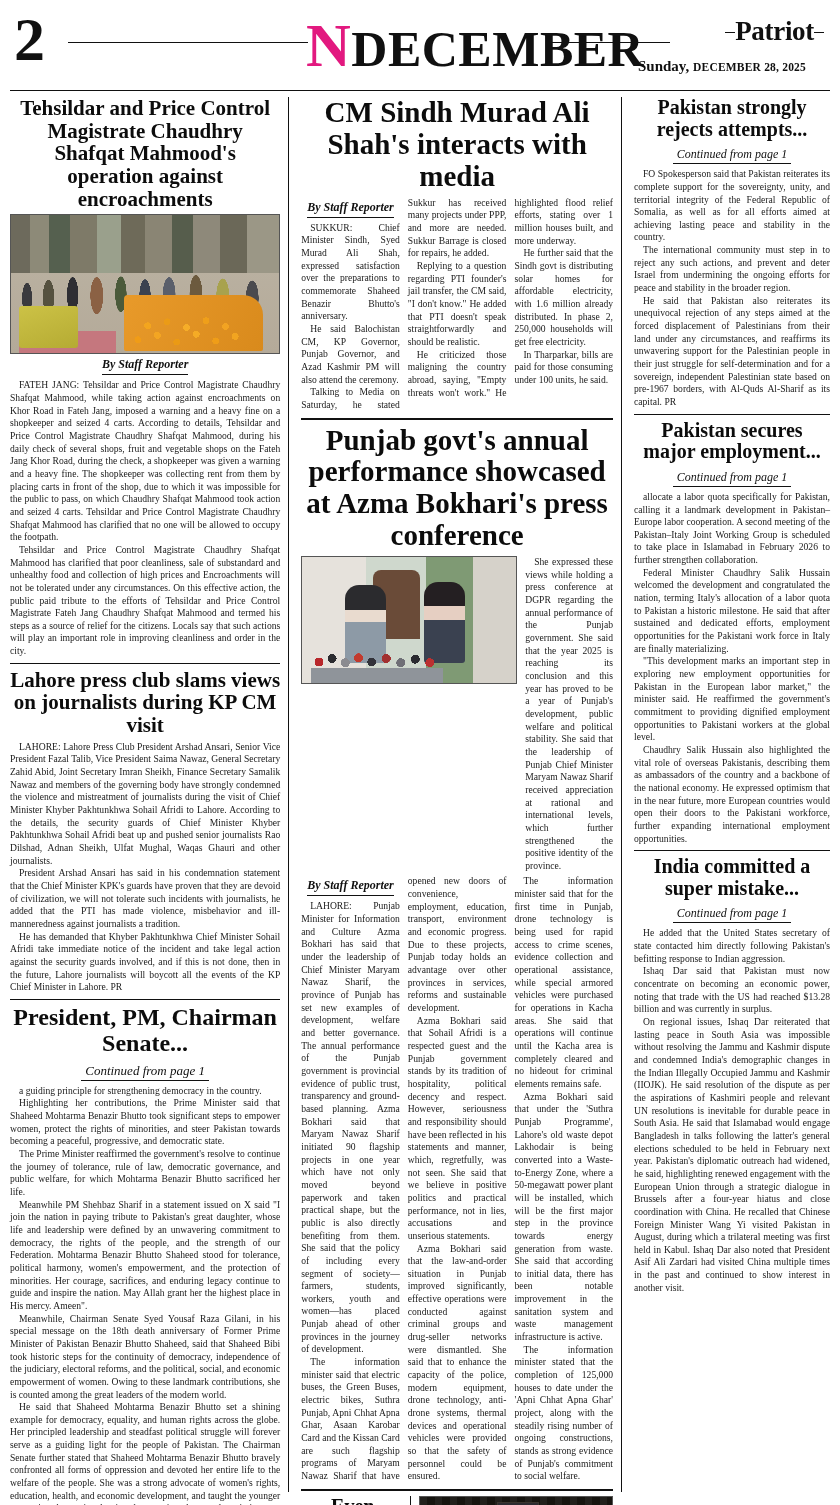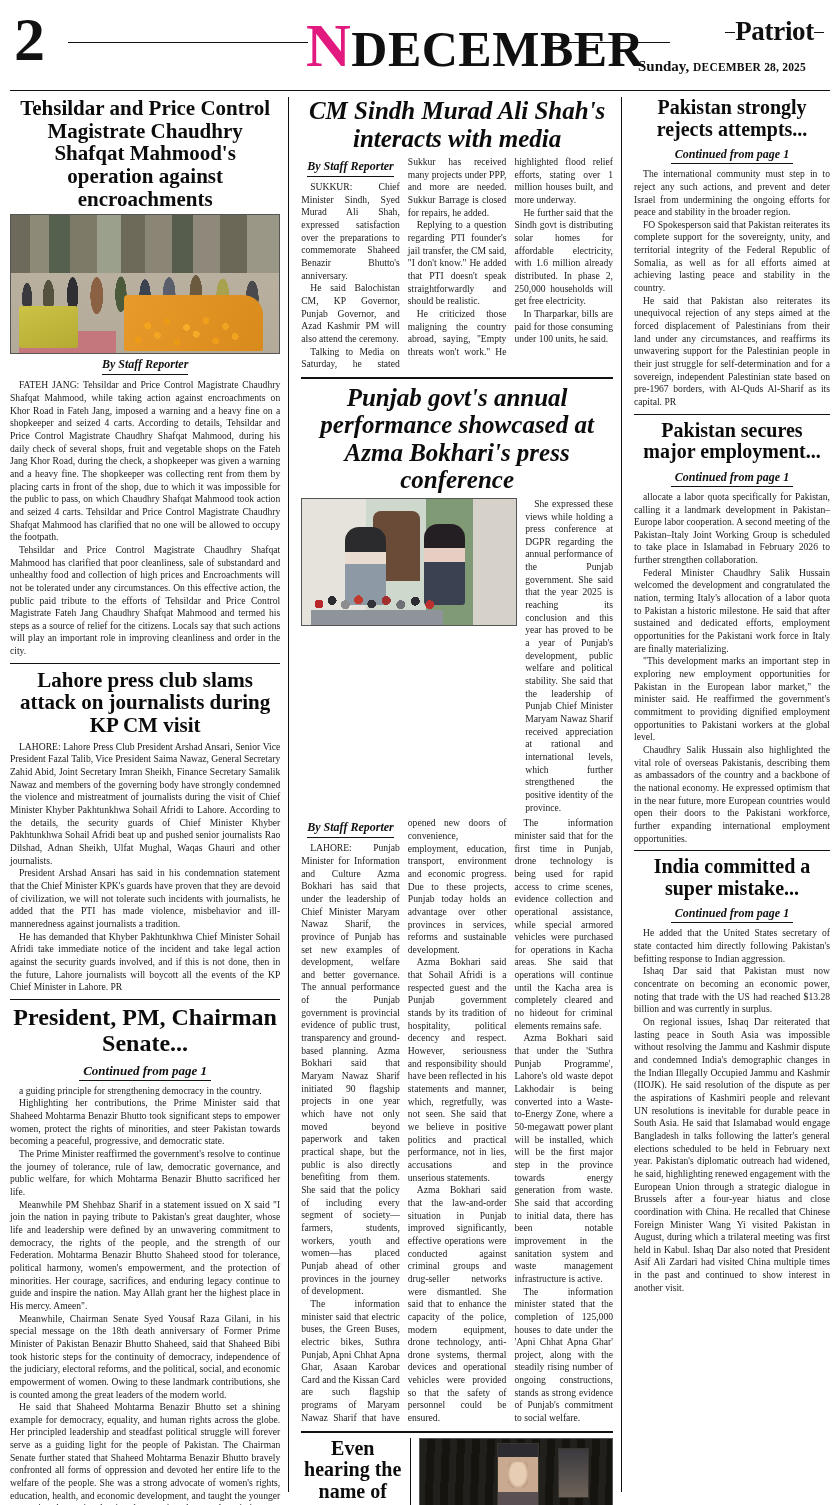--- a/index.html
+++ b/index.html
@@ -52,35 +52,35 @@
   .col-left   { width:282px; padding-right:8px; border-right:1.1px solid #111; }
   .col-center { width:332px; padding:0 8px; border-right:1.1px solid #111; }
   .col-right  { width:206px; padding-left:8px; }
 
   
   .hl {
     font-family:"Liberation Serif", serif;
     font-weight:700; text-align:center; line-height:1.08;
     margin:0 0 4px 0; color:#0c0c0c;
   }
-  .hl-lg { font-size:25px; line-height:1.1;font-style:italic; }
+  .hl-lg { font-size:29px; line-height:1.1; }
   .hl-md { font-size:24px; }
   .hl-sm { font-size:20px; }
   .hl-left-main { font-size:21px; }
 
   .byline {
     text-align:center; font-style:italic; font-weight:700;
     font-size:12px; font-family:"Liberation Serif", serif;
     border-bottom:1.2px solid #111; display:inline-block;
     padding-bottom:2px; margin:3px 0 4px 0;
   }
   .byline-wrap { text-align:center; }
 
   .contfrom {
-    text-align:center; font-style:italic; font-weight:700; font-size:13px;
+    text-align:center; font-style:italic; font-weight:400; font-size:13px;
     border-bottom:1.4px solid #111; display:inline-block; padding:0 4px 1px 4px;
     margin:1px auto 4px auto;
   }
 
   .body-txt {
     font-size:9.6px; line-height:1.32; text-align:justify;
     font-family:"Liberation Serif", serif; color:#1a1a1a;
     hyphens:auto; -webkit-hyphens:auto;
   }
   .body-txt p { margin:0; text-indent:9px; }
@@ -200,21 +200,21 @@
         <div class="byline-wrap"><span class="byline">By Staff Reporter</span></div>
         <div class="body-txt">
           <p>FATEH JANG: Tehsildar and Price Control Magistrate Chaudhry Shafqat Mahmood, while taking action against encroachments on Khor Road in Fateh Jang, imposed a warning and a heavy fine on a shopkeeper and seized 4 carts. According to details, Tehsildar and Price Control Magistrate Chaudhry Shafqat Mahmood, during his daily check of several shops, fruit and vegetable shops on the Fateh Jang Khor Road, during the check, a shopkeeper was given a warning and a heavy fine. The shopkeeper was collecting rent from them by placing carts in front of the shop, due to which it was impossible for the public to pass, on which Chaudhry Shafqat Mahmood took action and seized 4 carts. Tehsildar and Price Control Magistrate Chaudhry Shafqat Mahmood has clarified that no one will be allowed to occupy the footpath.</p>
           <p>Tehsildar and Price Control Magistrate Chaudhry Shafqat Mahmood has clarified that poor cleanliness, sale of substandard and unhealthy food and collection of high prices and Encroachments will not be tolerated under any circumstances. On this effective action, the public paid tribute to the efforts of Tehsildar and Price Control Magistrate Fateh Jang Chaudhry Shafqat Mahmood and termed his steps as a source of relief for the citizens. Locals say that such actions will play an important role in improving cleanliness and order in the city.</p>
         </div>
       </div>
 
       <div class="thin-rule"></div>
 
       <div>
-        <h2 class="hl hl-left-main">Lahore press club slams attack on journalists during KP CM visit</h2>
+        <h2 class="hl hl-left-main">Lahore press club slams views on journalists during KP CM visit</h2>
         <div class="body-txt">
           <p>LAHORE: Lahore Press Club President Arshad Ansari, Senior Vice President Fazal Talib, Vice President Saima Nawaz, General Secretary Zahid Abid, Joint Secretary Imran Sheikh, Finance Secretary Samalik Nawaz and members of the governing body have strongly condemned the violence and mistreatment of journalists during the visit of Chief Minister Khyber Pakhtunkhwa Sohail Afridi to Lahore. According to the details, the security guards of Chief Minister Khyber Pakhtunkhwa Sohail Afridi beat up and pushed senior journalists Rao Dilshad, Adnan Sheikh, Ulfat Mughal, Waqas Ghauri and other journalists.</p>
           <p>President Arshad Ansari has said in his condemnation statement that the Chief Minister KPK's guards have proven that they are devoid of civilization, we will not tolerate such incidents with journalists, he added that the PTI has made violence, misbehavior and ill-manneredness against journalists a tradition.</p>
           <p>He has demanded that Khyber Pakhtunkhwa Chief Minister Sohail Afridi take immediate notice of the incident and take legal action against the security guards involved, and if this is not done, then in the future, Lahore journalists will boycott all the events of the KP Chief Minister in Lahore. PR</p>
         </div>
       </div>
 
       <div class="thin-rule"></div>
 
       <div>
@@ -303,22 +303,22 @@
       </div>
 
     </div>
 
     <div class="col-right">
 
       <div>
         <h2 class="hl hl-sm">Pakistan strongly rejects attempts...</h2>
         <div style="text-align:center"><span class="contfrom" style="font-size:12px">Continued from page 1</span></div>
         <div class="body-txt">
+          <p>FO Spokesperson said that Pakistan reiterates its complete support for the sovereignty, unity, and territorial integrity of the Federal Republic of Somalia, as well as for all efforts aimed at achieving lasting peace and stability in the country.</p>
           <p>The international community must step in to reject any such actions, and prevent and deter Israel from undermining the ongoing efforts for peace and stability in the broader region.</p>
-          <p>FO Spokesperson said that Pakistan reiterates its complete support for the sovereignty, unity, and territorial integrity of the Federal Republic of Somalia, as well as for all efforts aimed at achieving lasting peace and stability in the country.</p>
           <p>He said that Pakistan also reiterates its unequivocal rejection of any steps aimed at the forced displacement of Palestinians from their land under any circumstances, and reaffirms its unwavering support for the Palestinian people in their just struggle for self-determination and for a sovereign, independent Palestinian state based on pre-1967 borders, with Al-Quds Al-Sharif as its capital. PR</p>
         </div>
       </div>
 
       <div class="med-rule"></div>
 
       <div>
         <h2 class="hl hl-sm">Pakistan secures major employment...</h2>
         <div style="text-align:center"><span class="contfrom" style="font-size:12px">Continued from page 1</span></div>
         <div class="body-txt">

